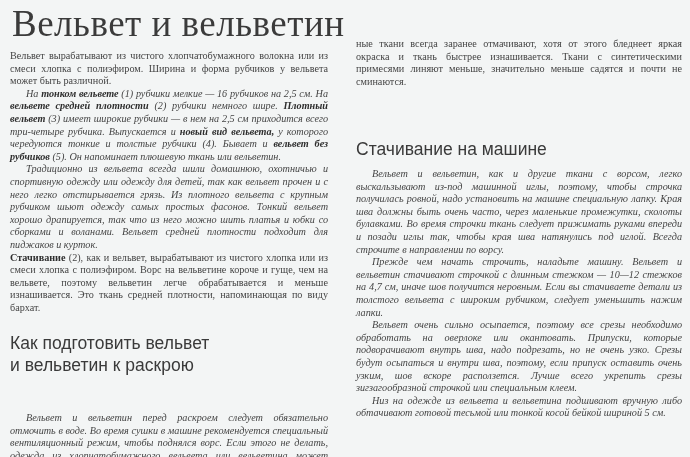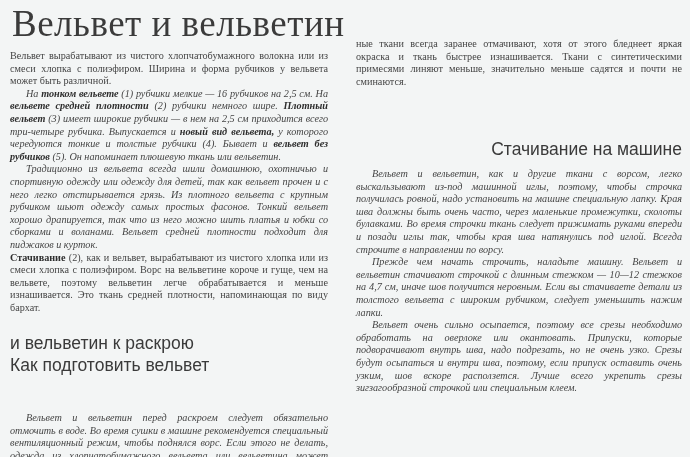--- a/index.html
+++ b/index.html
@@ -40,37 +40,38 @@
 
   <div class="col col-left">
     <div class="block" style="top:50px;">
       <p class="p">Вельвет вырабатывают из чистого хлопчатобумажного волокна или из смеси хлопка с полиэфиром. Ширина и форма рубчиков у вельвета может быть различной.</p>
       <p class="p indent"><span>На </span><b>тонком вельвете</b><span> (1) рубчики мелкие — 16 рубчиков на 2,5 см. На </span><b>вельвете средней плотности</b><span> (2) рубчики немного шире. </span><b>Плотный вельвет</b><span> (3) имеет широкие рубчики — в нем на 2,5 см приходится всего три-четыре рубчика. Выпускается и </span><b>новый вид вельвета,</b><span> у которого чередуются тонкие и толстые рубчики (4). Бывает и </span><b>вельвет без рубчиков</b><span> (5). Он напоминает плюшевую ткань или вельветин.</span></p>
       <p class="p indent">Традиционно из вельвета всегда шили домашнюю, охотничью и спортивную одежду или одежду для детей, так как вельвет прочен и с него легко отстирывается грязь. Из плотного вельвета с крупным рубчиком шьют одежду самых простых фасонов. Тонкий вельвет хорошо драпируется, так что из него можно шить платья и юбки со сборками и воланами. Вельвет средней плотности подходит для пиджаков и курток.</p>
       <p class="p"><b>Стачивание</b><span> (2), как и вельвет, вырабатывают из чистого хлопка или из смеси хлопка с полиэфиром. Ворс на вельветине короче и гуще, чем на вельвете, поэтому вельветин легче обрабатывается и меньше изнашивается. Это ткань средней плотности, напоминающая по виду бархат.</span></p>
     </div>
 
     <div class="block" style="top:332px;">
+      <div class="h2">Как подготовить вельвет</div>
       <div class="h2">и вельветин к раскрою</div>
-      <div class="h2">Как подготовить вельвет</div>
     </div>
 
     <div class="block" style="top:412px;">
       <p class="p indent">Вельвет и вельветин перед раскроем следует обязательно отмочить в воде. Во время сушки в машине рекомендуется специальный вентиляционный режим, чтобы поднялся ворс. Если этого не делать, одежда из хлопчатобумажного вельвета или вельветина может заметно сесть. Чистые хлопчатобумаж-</p>
     </div>
   </div>
 
   <div class="col col-right">
     <div class="block" style="top:38px;">
       <p class="p">ные ткани всегда заранее отмачивают, хотя от этого бледнеет яркая окраска и ткань быстрее изнашивается. Ткани с синтетическими примесями линяют меньше, значительно меньше садятся и почти не сминаются.</p>
     </div>
 
-    <div class="block" style="top:138px;text-align:right;">
+    <div class="block" style="top:138px;">
       <div class="h2">Стачивание на машине</div>
     </div>
 
     <div class="block" style="top:168px;">
       <p class="p indent">Вельвет и вельветин, как и другие ткани с ворсом, легко выскальзывают из-под машинной иглы, поэтому, чтобы строчка получилась ровной, надо установить на машине специальную лапку. Края шва должны быть очень часто, через маленькие промежутки, сколоты булавками. Во время строчки ткань следует прижимать руками впереди и позади иглы так, чтобы края шва натянулись под иглой. Всегда строчите в направлении по ворсу.</p>
       <p class="p indent">Прежде чем начать строчить, наладьте машину. Вельвет и вельветин стачивают строчкой с длинным стежком — 10—12 стежков на 4,7 см, иначе шов получится неровным. Если вы стачиваете детали из толстого вельвета с широким рубчиком, следует уменьшить нажим лапки.</p>
       <p class="p indent">Вельвет очень сильно осыпается, поэтому все срезы необходимо обработать на оверлоке или окантовать. Припуски, которые подворачивают внутрь шва, надо подрезать, но не очень узко. Срезы будут осыпаться и внутри шва, поэтому, если припуск оставить очень узким, шов вскоре расползется. Лучше всего укрепить срезы зигзагообразной строчкой или специальным клеем.</p>
+      <p class="p indent">Низ на одежде из вельвета и вельветина подшивают вручную либо обтачивают готовой тесьмой или тонкой косой бейкой шириной 5 см.</p>
     </div>
   </div>
 </div>
 
 </body></html>

